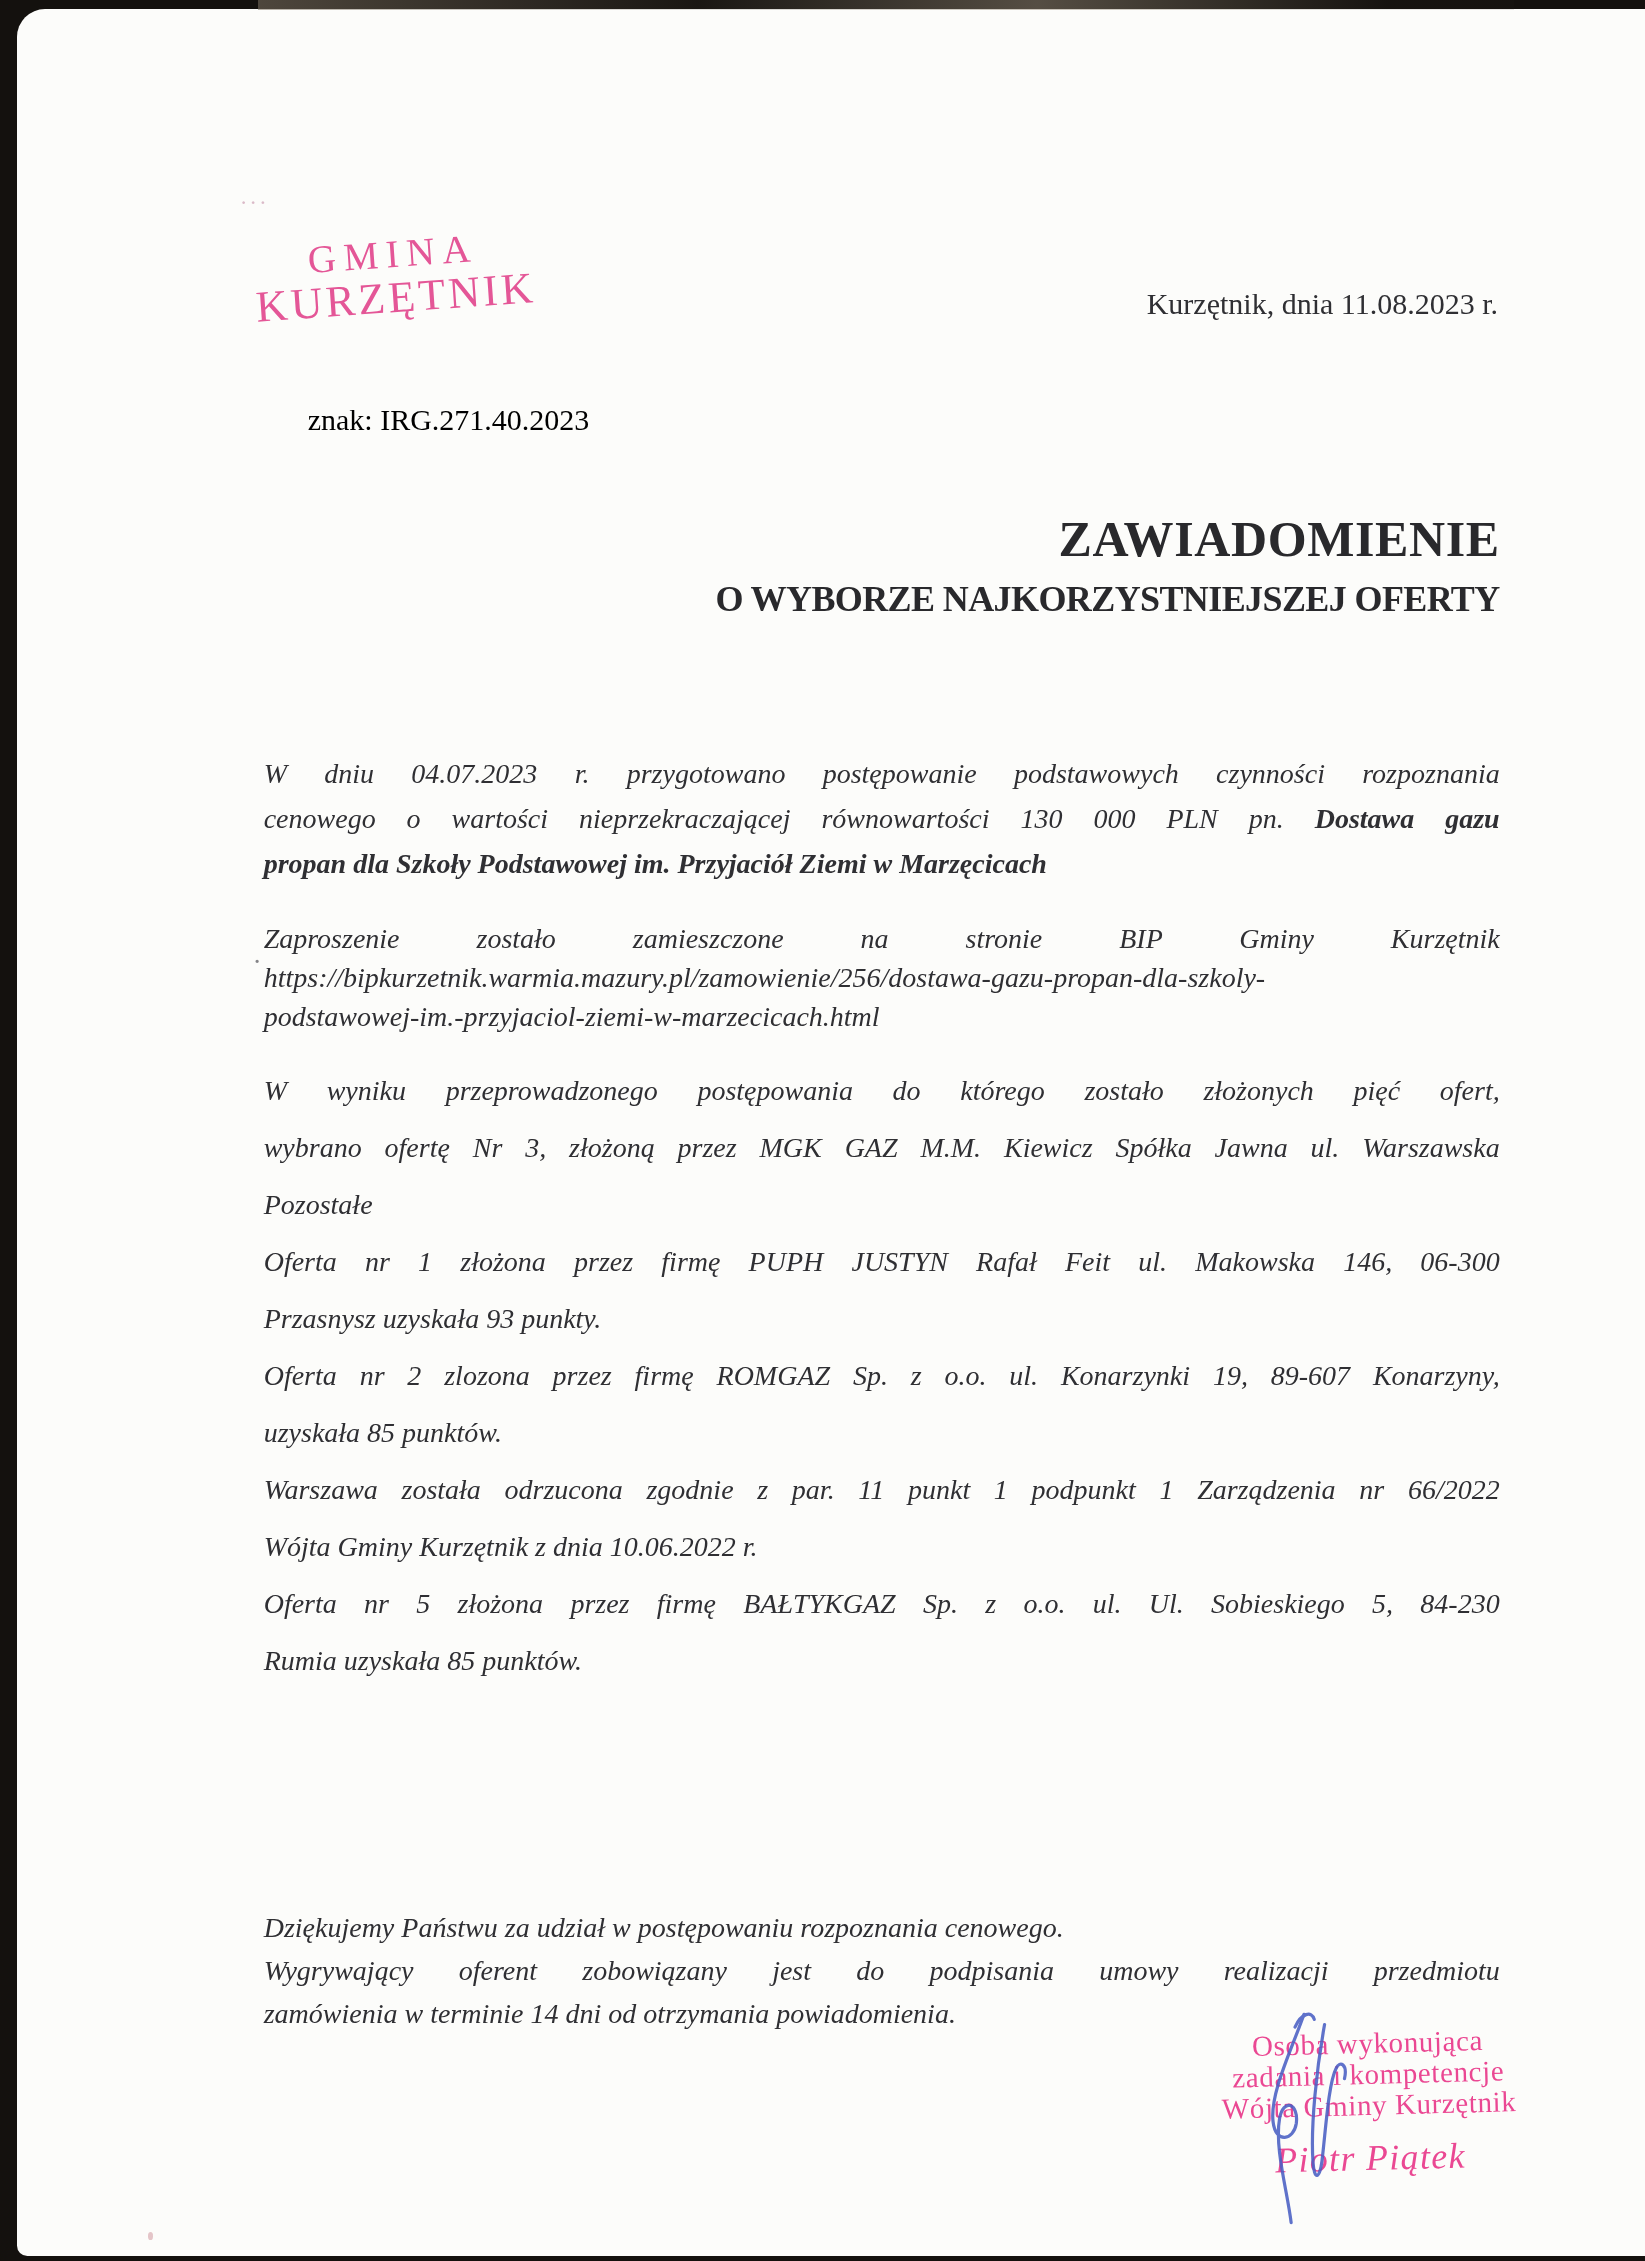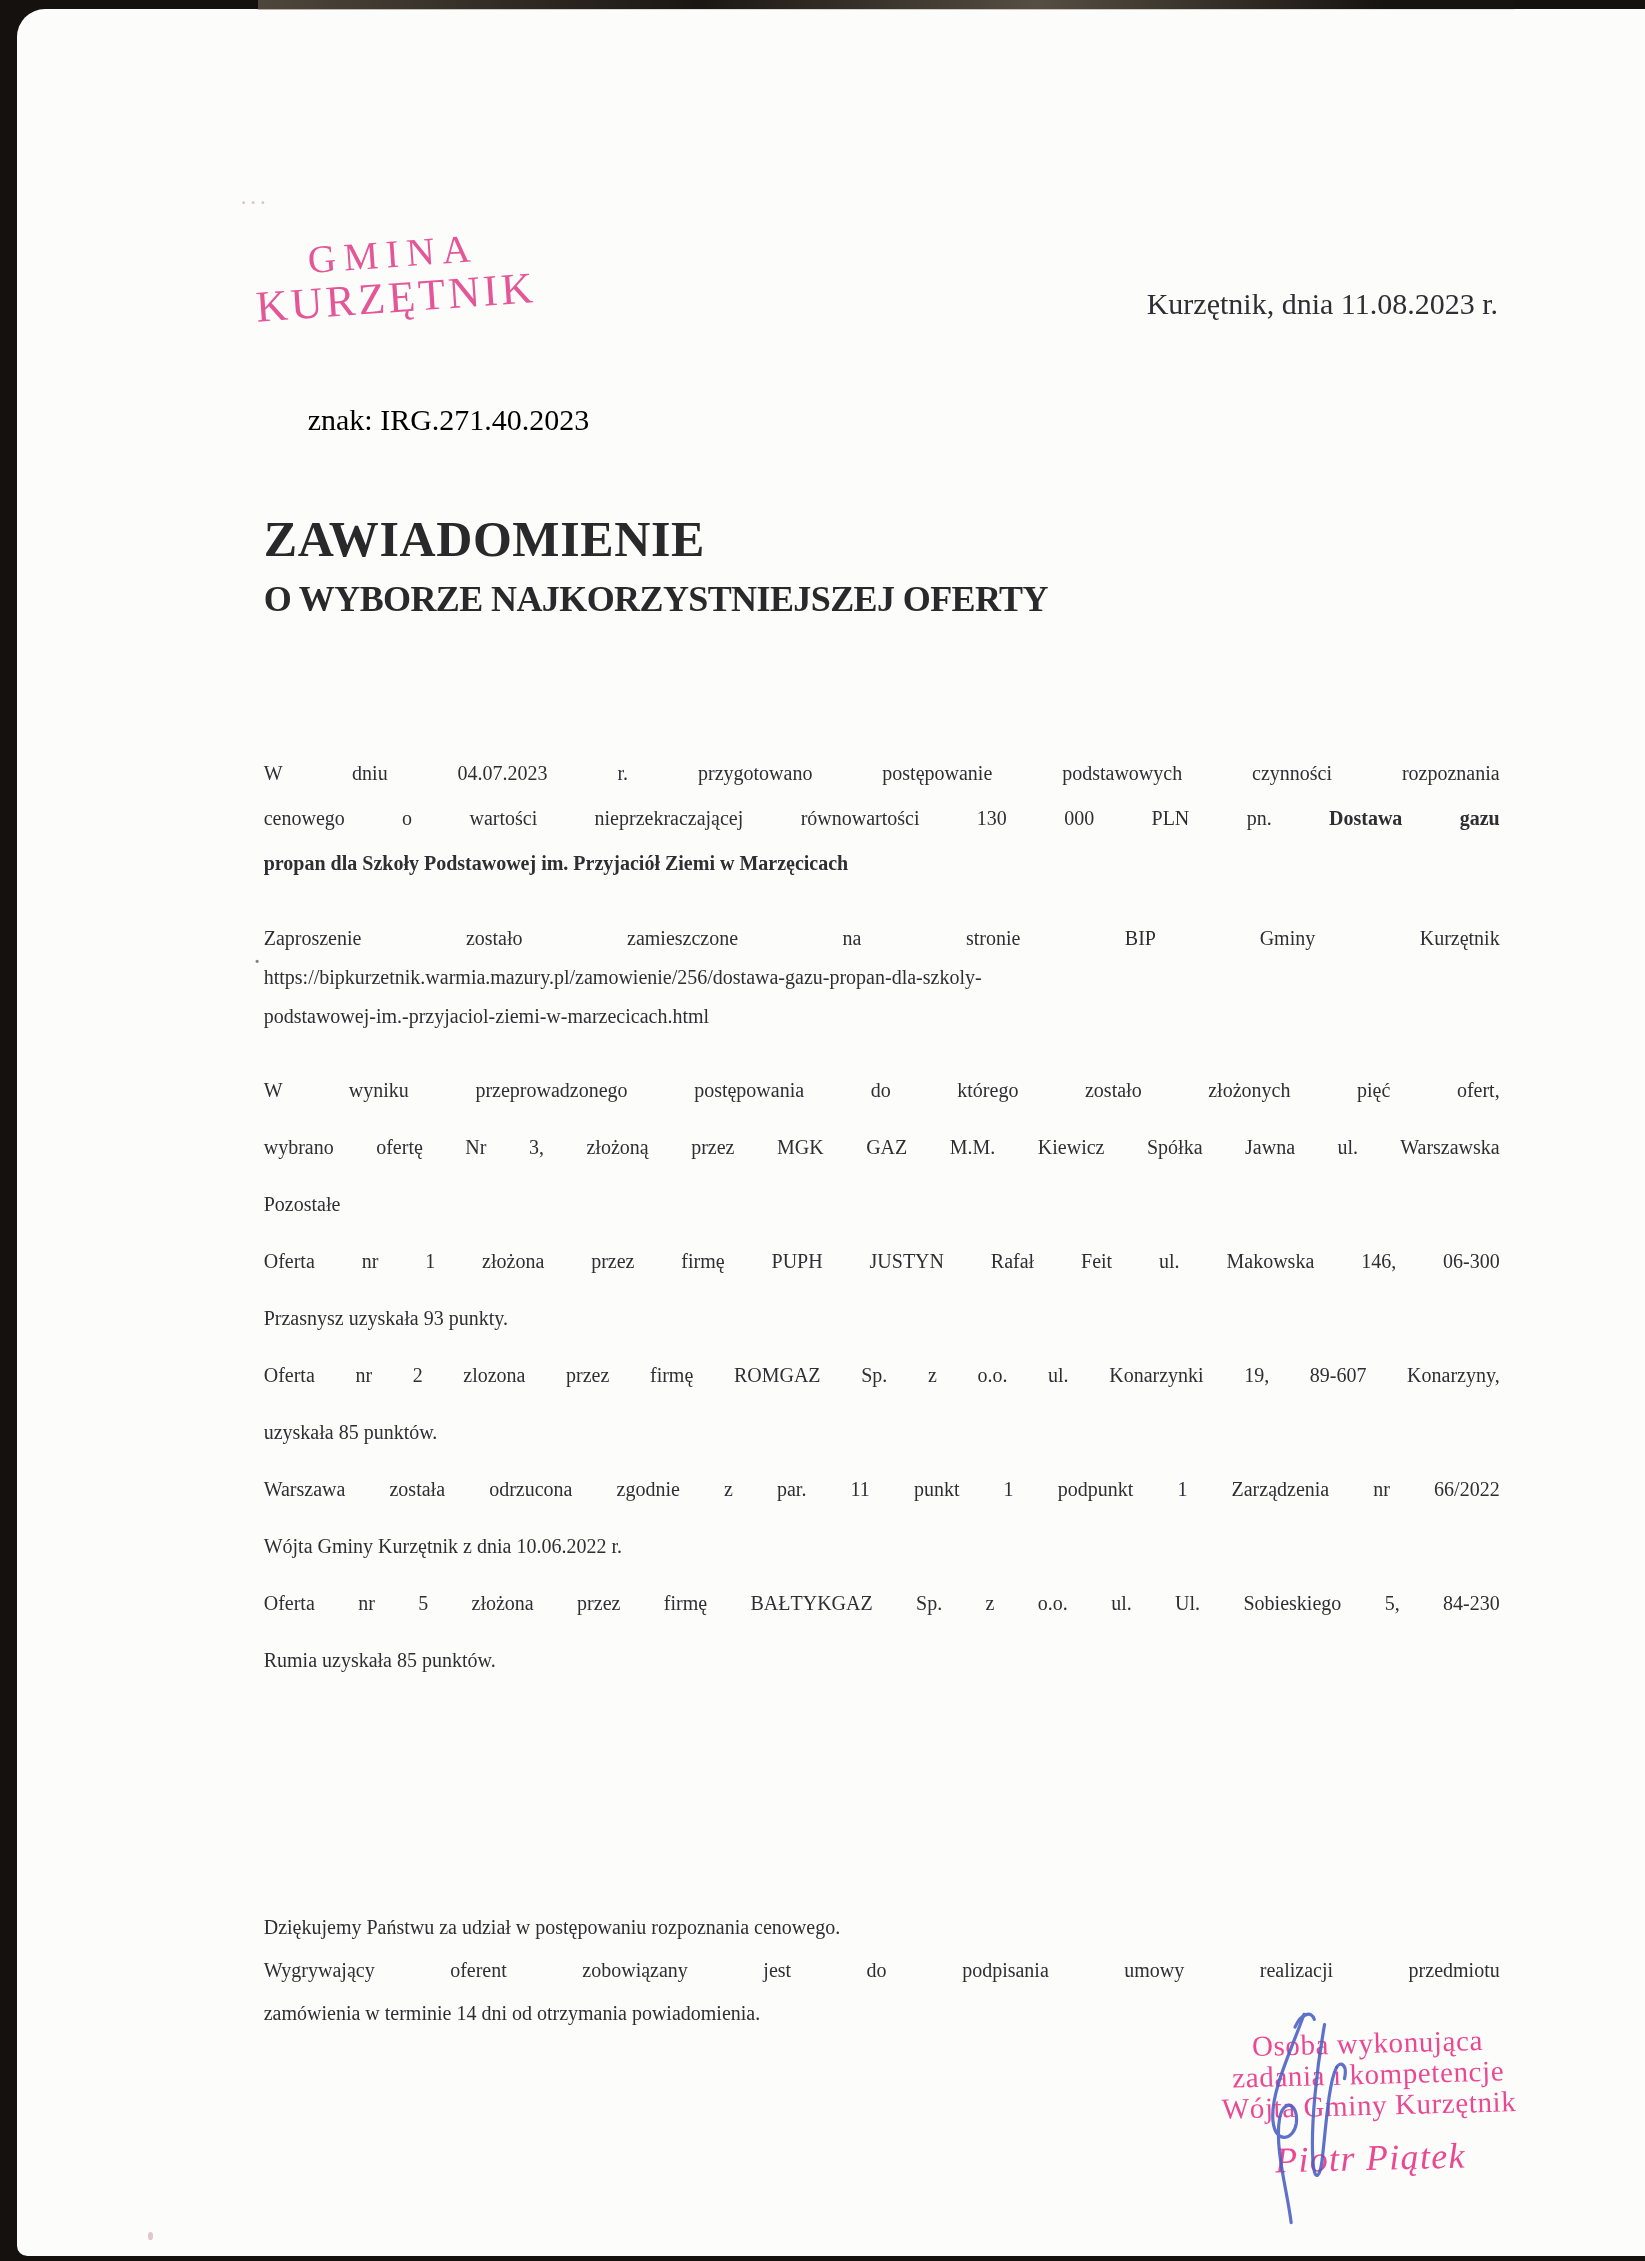--- a/index.html
+++ b/index.html
@@ -35,26 +35,26 @@
   .faint-dots {
     position:absolute; left:224px; top:175px;
     font-size:23px; letter-spacing:3.9px; color:rgba(185,120,150,.5);
   }
   .date-line {
     position:absolute; right:148px; top:278px;
     font-size:30px; color:#2f2f33;
   }
   .ref-line { position:absolute; left:247px; top:394px; font-size:30px;margin-left:44px; }
 
-  .title-block { top:501px; text-align:left; }
+  .title-block { top:501px; text-align:right; }
   .title-main { font-size:50px; font-weight:bold; letter-spacing:0.6px; color:#29292c; }
   .title-sub { font-size:36px; font-weight:bold; letter-spacing:-0.6px; margin-top:10.3px; color:#29292c; }
 
   
-  .para { font-size:20px; }
+  .para { font-size:28px;font-style:italic; }
   .p1 { top:742px; line-height:45px; }
   .p2 { top:910px; line-height:39px; }
   .p3 { top:1053px; line-height:57px; }
   .closing { top:1897px; line-height:43px; }
   .line { text-align:left; }
   .j { text-align:justify; text-align-last:justify; }
   .b { font-weight:bold; }
   .stray-dot {
     position:absolute; left:237px; top:930px;
     font-size:27px; color:rgba(80,80,85,.7);

